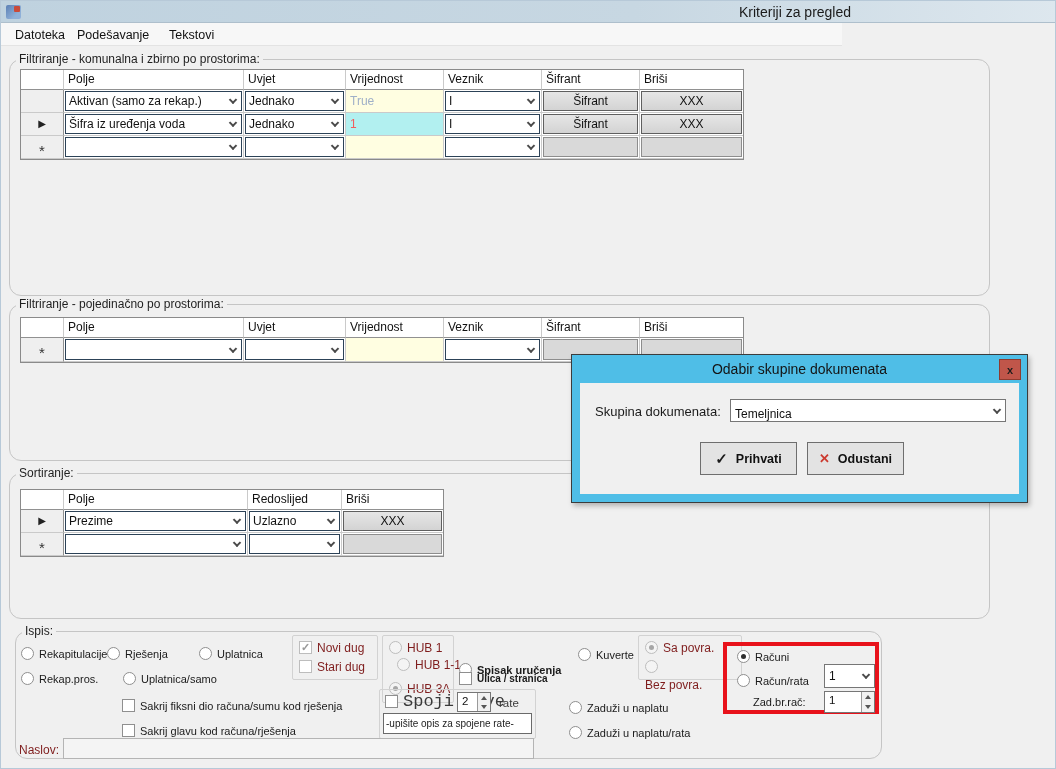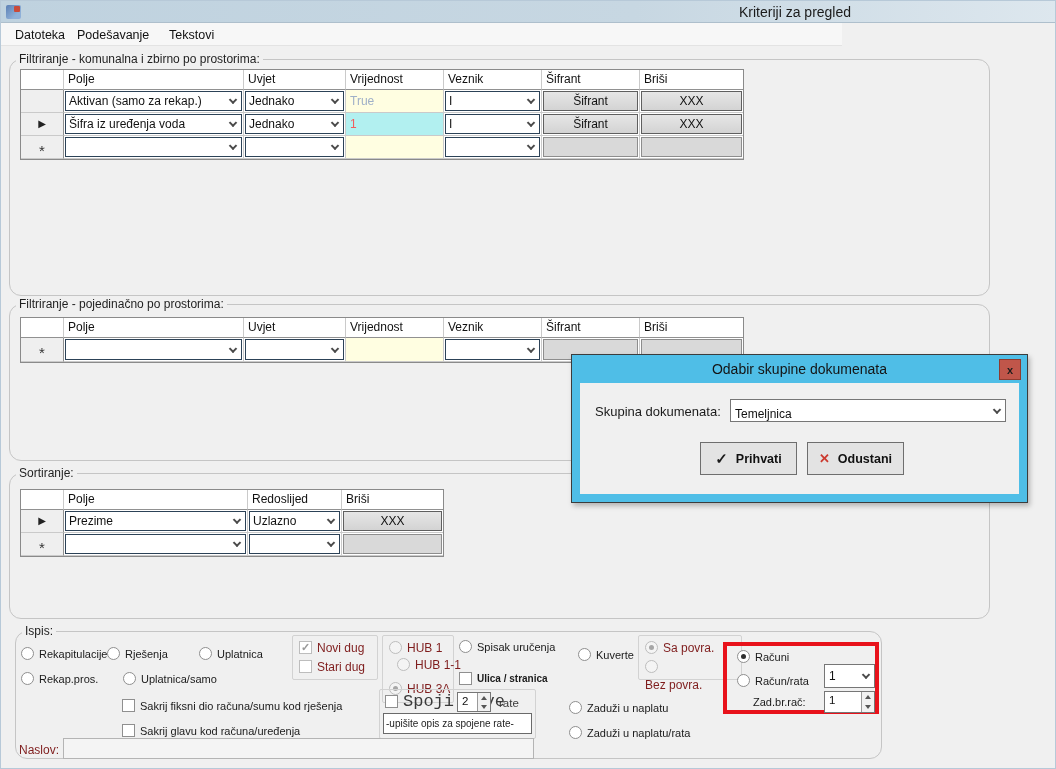--- a/index.html
+++ b/index.html
@@ -322,21 +322,21 @@
       <span class="radio"></span>
       <span class="rl">Uplatnica/samo</span>
     </div>
 
   <div class="item" style="left:121px;top:698px;">
       <span class="cb"></span>
       <span class="rl">Sakrij fiksni dio računa/sumu kod rješenja</span>
     </div>
   <div class="item" style="left:121px;top:723px;">
       <span class="cb"></span>
-      <span class="rl">Sakrij glavu kod računa/uređenja</span>
+      <span class="rl">Sakrij glavu kod računa/rješenja</span>
     </div>
 
   <div class="panel" style="left:291px;top:634px;width:86px;height:45px;"></div>
   <div class="item" style="left:298px;top:640px;">
       <span class="cb dis checked"></span>
       <span class="rl dis">Novi dug</span>
     </div>
   <div class="item" style="left:298px;top:659px;">
       <span class="cb dis"></span>
       <span class="rl dis">Stari dug</span>
@@ -349,21 +349,21 @@
     </div>
   <div class="item" style="left:396px;top:657px;">
       <span class="radio dis"></span>
       <span class="rl dis">HUB 1-1</span>
     </div>
   <div class="item" style="left:388px;top:681px;">
       <span class="radio dis sel"></span>
       <span class="rl dis">HUB 3A</span>
     </div>
 
-  <div class="item" style="left:458px;top:639px;">
+  <div class="item" style="left:458px;top:662px;font-weight:bold;">
       <span class="radio"></span>
       <span class="rl">Spisak uručenja</span>
     </div>
   <div class="item" style="left:577px;top:647px;">
       <span class="radio"></span>
       <span class="rl">Kuverte</span>
     </div>
   <div class="item" style="left:458px;top:671px;">
       <span class="cb"></span>
       <span class="rl small" style="line-height:13px;">Ulica / stranica</span>

